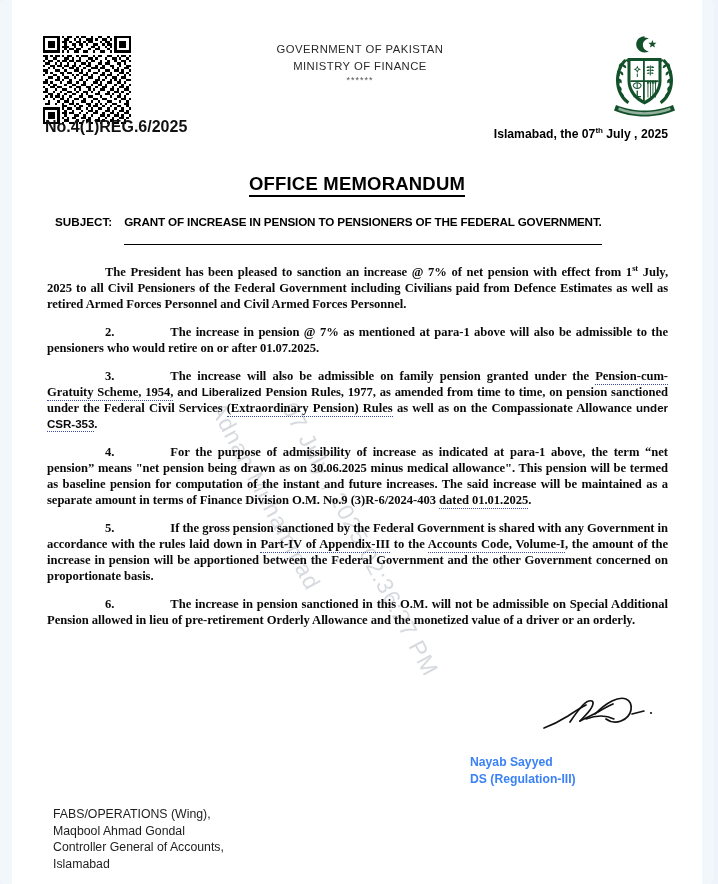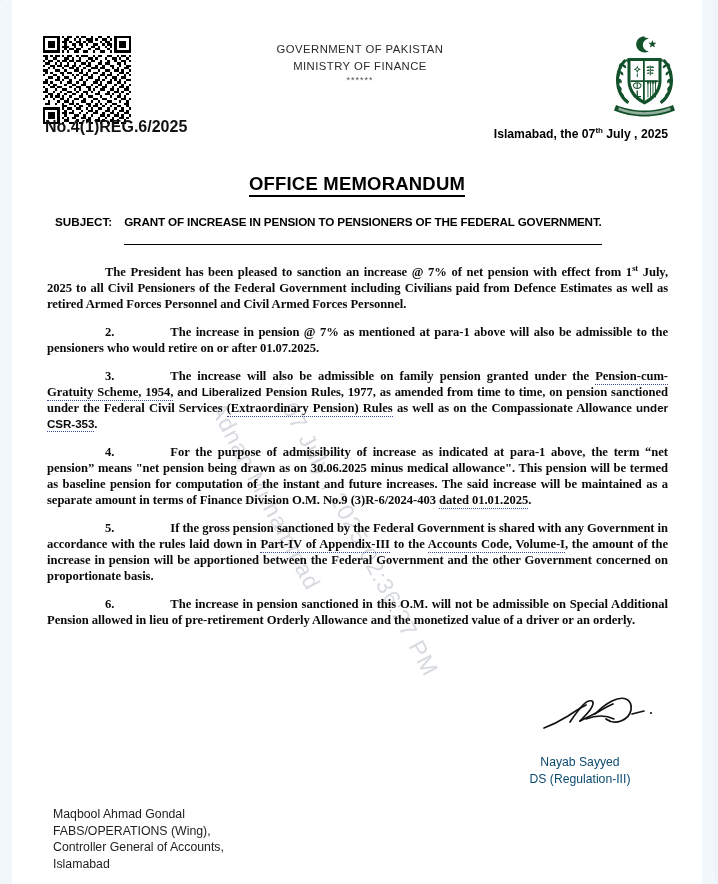--- a/index.html
+++ b/index.html
@@ -171,25 +171,24 @@
     left: 540px;
     top: 0px;
     width: 130px;
     height: 50px;
   }
   .sig-name {
     position: absolute;
     left: 470px;
     top: 66px;
     width: 220px;
-    text-align: center;
-    font-family: "Liberation Sans", sans-serif;
-    font-weight: normal;
+    font-family: "Liberation Sans", sans-serif;
+    font-weight: bold;
     font-size: 12.2px;
-    color: #0c4a6e;
+    color: #3b82f6;
     line-height: 17px;
   }
 
   
   .dist {
     margin: 8px 0 0 53px;
     font-family: "Liberation Sans", sans-serif;
     font-size: 12.3px;
     line-height: 16.5px;
     color: #1d1d1d;
@@ -706,22 +705,22 @@
         </g>
       </svg>
       <div class="sig-name">
         <div>Nayab Sayyed</div>
         <div>DS (Regulation-III)</div>
       </div>
     </div>
 
     <div class="dist">
       <div class="group">
+        <div class="line">FABS/OPERATIONS (Wing),</div>
         <div class="line">Maqbool Ahmad Gondal</div>
-        <div class="line">FABS/OPERATIONS (Wing),</div>
         <div class="line">Controller General of Accounts,</div>
         <div class="line">Islamabad</div>
       </div>
 
     </div>
   </div>
 
   <div class="watermark">
     <div class="wm-text wm-a">Adnan Muhammad</div>
     <div class="wm-text wm-b">07 July , 2025 02:36:27 PM</div>

